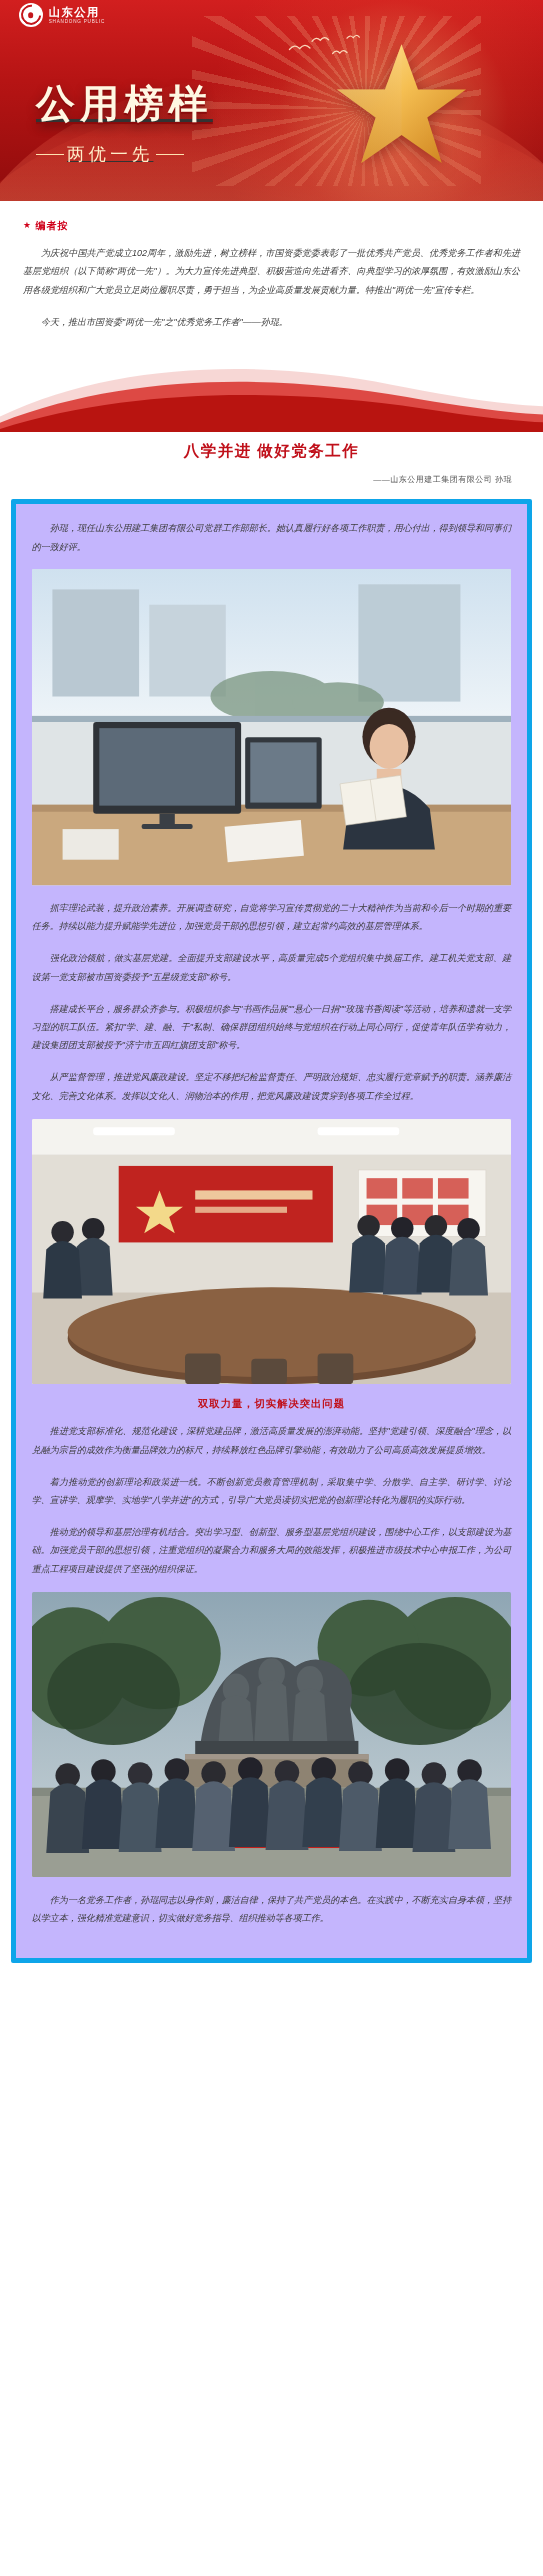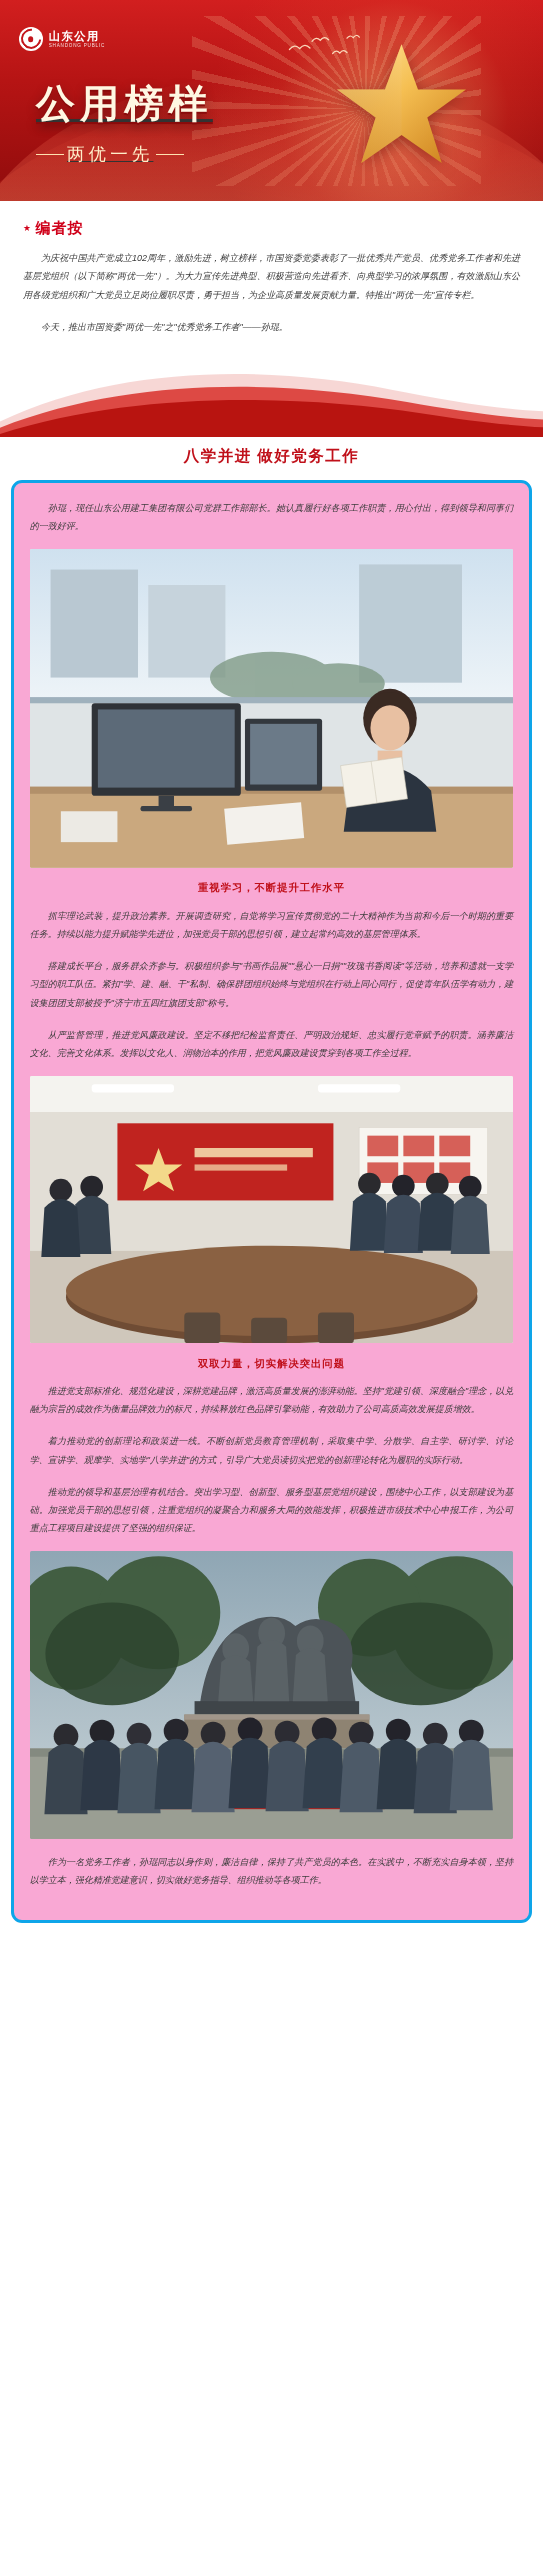--- a/index.html
+++ b/index.html
@@ -57,21 +57,21 @@
     position: absolute;
     left: -77px; bottom: -118px;
     width: 721px; height: 222px;
     border-radius: 50% 50% 0 0 / 100% 100% 0 0;
     background: linear-gradient(180deg, rgba(255,255,255,0.0) 0%, rgba(255,90,60,0.20) 50%, rgba(255,140,110,0.32) 100%);
     pointer-events: none;
   }
 
   .logo-row {
     position: absolute;
-    left: 18.5px; top: 27px;
+    left: 18.5px; top: 3px;
     display: flex; align-items: center; gap: 6.2px;
     z-index: 6;
   }
   .logo-mark {
     width: 24px; height: 24px;
     border-radius: 50%;
     background: #ffffff;
     position: relative;
     display: flex; align-items: center; justify-content: center;
   }
@@ -151,21 +151,21 @@
     padding: 17.5px 23px 5.2px 23px;
   }
   .editor-head {
     display: flex; align-items: center; gap: 4.6px;
     margin-bottom: 11.3px;
   }
   .star-red {
     color: #d0021b; font-size: 8.8px; line-height: 1;
   }
   .editor-title {
-    color: #d0021b; font-weight: bold; font-size: 15px; letter-spacing: 1px;
+    color: #d0021b; font-weight: bold; font-size: 10px; letter-spacing: 1px;
   }
   p.body {
     font-size: 9px;
     line-height: 2.05;
     color: #3b3b3b;
     margin: 0 0 13.4px 0;
     text-align: justify;
     text-indent: 2em;
     font-style: italic;
   }
@@ -196,24 +196,24 @@
     text-align: right;
     padding: 8.2px 31px 0 0;
     font-size: 8px;
     color: #555;
     letter-spacing: 0.5px;
   }
 
   
   .article {
     margin: 13.4px 11.3px 15.5px 11.3px;
-    border: 3px solid #0ea5e9;
-    border-radius: 11px;
+    border: 5px solid #0ea5e9;
+    border-radius: 2px;
     padding: 15.5px 15.5px 17.5px 15.5px;
-    background: #f9a8d4;
+    background: #c4b5fd;
   }
   .sub-head {
     text-align: center;
     font-size: 10.3px;
     font-weight: bold;
     color: #c0101a;
     letter-spacing: 1px;
     margin: 13.4px 0 11.3px 0;
   }
   .photo {
@@ -295,20 +295,21 @@
     <svg viewBox="0 0 1054 150" preserveAspectRatio="none">
       <path d="M0,120 C230,10 520,10 760,58 C870,80 970,96 1054,100 L1054,150 L0,150 Z" fill="#f0b7b2" opacity="0.55"></path>
       <path d="M0,132 C250,34 540,38 790,82 C890,100 980,112 1054,116 L1054,150 L0,150 Z" fill="#d8302a" opacity="0.85"></path>
       <path d="M0,144 C260,62 560,66 820,104 C910,118 990,128 1054,131 L1054,150 L0,150 Z" fill="#b81410"></path>
     </svg>
   </div>
 
   <div class="sec-head">
     <span class="t">八学并进 做好党务工作</span>
   </div>
+  <div class="sec-byline">——山东公用建工集团有限公司 孙琨</div>
 
   <div class="article">
 
     <p class="body">孙琨，现任山东公用建工集团有限公司党群工作部部长。她认真履行好各项工作职责，用心付出，得到领导和同事们的一致好评。</p>
 
     <div class="photo">
       <svg viewBox="0 0 940 620" preserveAspectRatio="xMidYMid slice">
         <defs>
           <linearGradient id="sky1" x1="0" y1="0" x2="0" y2="1">
             <stop offset="0%" stop-color="#cfe1ef"></stop>
@@ -350,23 +351,23 @@
         <g transform="rotate(-8 700 430)">
           <rect x="606" y="408" width="120" height="82" fill="#f4f1e8" stroke="#ccc6b5"></rect>
           <line x1="666" y1="408" x2="666" y2="490" stroke="#ccc6b5"></line>
         </g>
 
         <rect x="380" y="500" width="150" height="70" fill="#f3f1ec" transform="rotate(-5 440 530)"></rect>
         <rect x="60" y="510" width="110" height="60" fill="#eceae4"></rect>
       </svg>
     </div>
 
-    <div class="sub-head">重视学习，不断提升工作水平</div>
 
     <p class="body">抓牢理论武装，提升政治素养。开展调查研究，自觉将学习宣传贯彻党的二十大精神作为当前和今后一个时期的重要任务。持续以能力提升赋能学先进位，加强党员干部的思想引领，建立起常约高效的基层管理体系。</p>
+    <p class="body">强化政治领航，做实基层党建。全面提升支部建设水平，高质量完成5个党组织集中换届工作。建工机关党支部、建设第一党支部被市国资委授予"五星级党支部"称号。</p>
     <p class="body">搭建成长平台，服务群众齐参与。积极组织参与"书画作品展""悬心一日捐""玫瑰书香阅读"等活动，培养和遗就一支学习型的职工队伍。紧扣"学、建、融、干"私制、确保群团组织始终与党组织在行动上同心同行，促使青年队伍学有动力，建设集团团支部被授予"济宁市五四红旗团支部"称号。</p>
     <p class="body">从严监督管理，推进党风廉政建设。坚定不移把纪检监督责任、严明政治规矩、忠实履行党章赋予的职责。涵养廉洁文化、完善文化体系。发挥以文化人、润物治本的作用，把党风廉政建设贯穿到各项工作全过程。</p>
 
     <div class="photo">
       <svg viewBox="0 0 940 520" preserveAspectRatio="xMidYMid slice">
         <rect width="940" height="520" fill="#eceae4"></rect>
 
         <rect x="0" y="0" width="940" height="70" fill="#f4f3ef"></rect>
         <rect x="120" y="16" width="160" height="16" rx="6" fill="#ffffff"></rect>
         <rect x="560" y="16" width="160" height="16" rx="6" fill="#ffffff"></rect>

